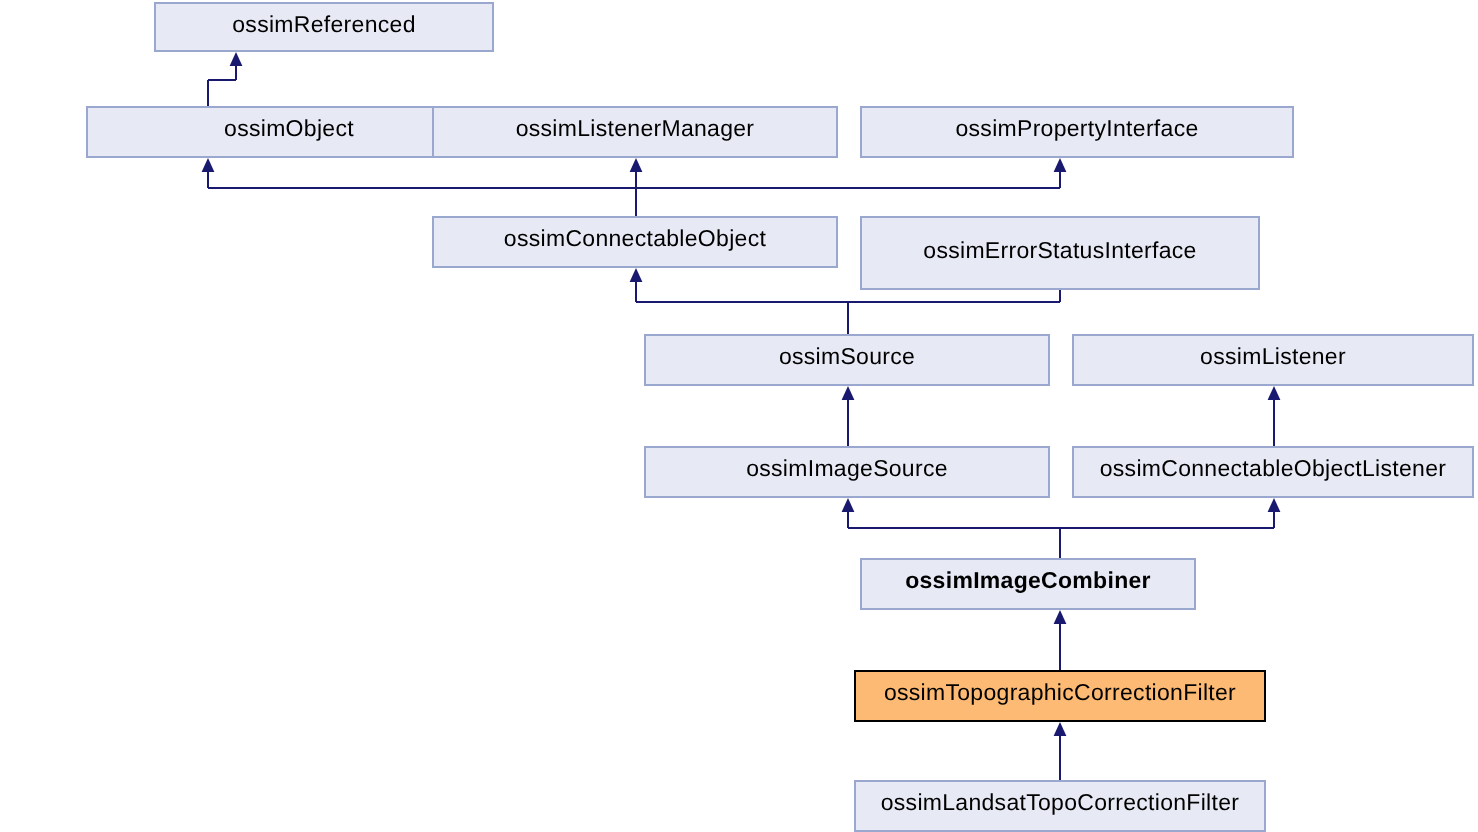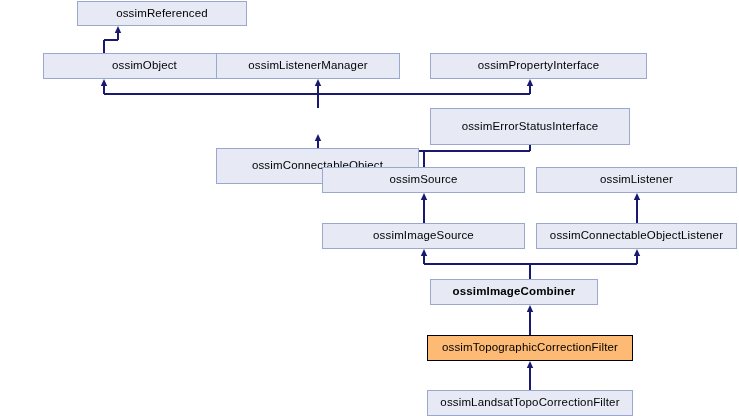--- a/index.html
+++ b/index.html
@@ -85,27 +85,27 @@
       <line x1="530" y1="390" x2="530" y2="368" stroke="#191970" stroke-width="1.4" shape-rendering="crispEdges"></line>
       <polygon points="526.8,368 530,361 533.2,368" fill="#191970"></polygon>
     </svg>
   <div id="node-layer">
       <div class="node" style="left: 33px; top: 1px; width: 170px; height: 25px; margin-left: 44px;">
         <span class="label">ossimReferenced</span>
       </div>
       <div class="node" style="left: 2px; top: 53px; width: 203px; height: 26px; margin-left: 41px;">
         <span class="label">ossimObject</span>
       </div>
-      <div class="node" style="left: 216px; top: 53px; width: 184px; height: 26px;">
+      <div class="node" style="left: 216px; top: 53px; width: 203px; height: 26px;">
         <span class="label">ossimListenerManager</span>
       </div>
       <div class="node" style="left: 430px; top: 53px; width: 217px; height: 26px;">
         <span class="label">ossimPropertyInterface</span>
       </div>
-      <div class="node" style="left: 216px; top: 108px; width: 203px; height: 36px; margin-top: 40px;">
+      <div class="node" style="left: 216px; top: 108px; width: 203px; height: 26px;">
         <span class="label">ossimConnectableObject</span>
       </div>
       <div class="node" style="left: 430px; top: 108px; width: 200px; height: 37px;">
         <span class="label">ossimErrorStatusInterface</span>
       </div>
       <div class="node" style="left: 322px; top: 167px; width: 203px; height: 26px;">
         <span class="label">ossimSource</span>
       </div>
       <div class="node" style="left: 536px; top: 167px; width: 201px; height: 26px;">
         <span class="label">ossimListener</span>

